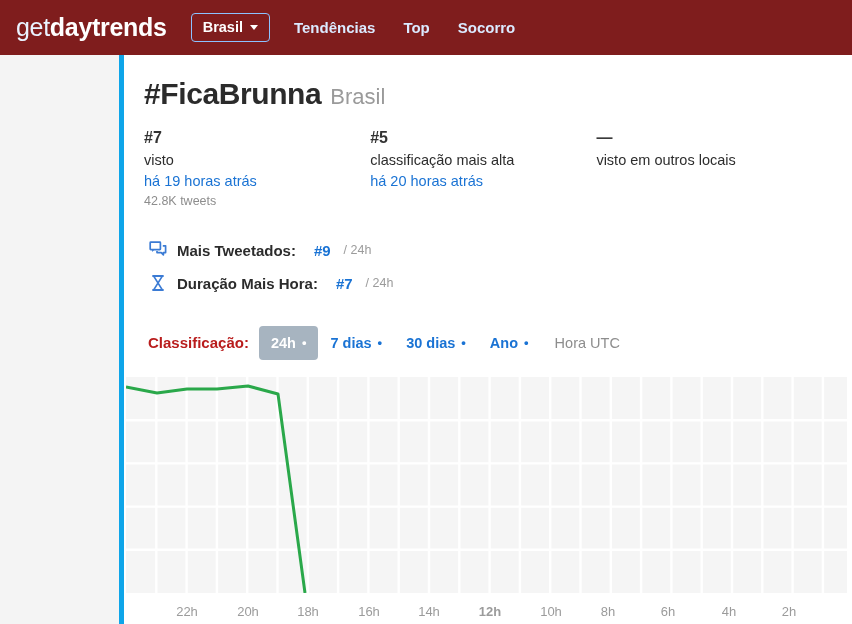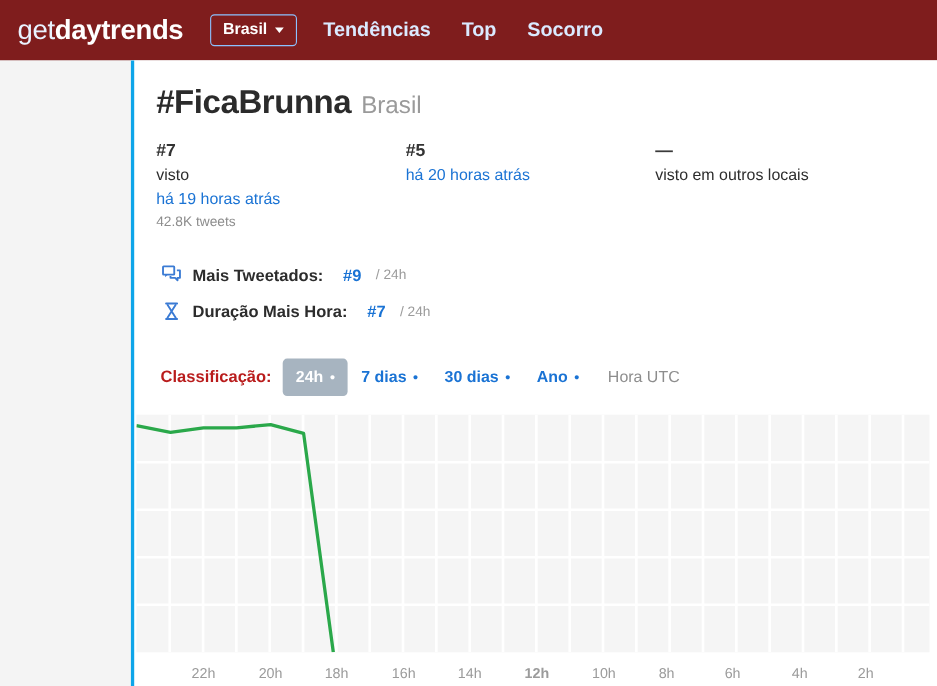--- a/index.html
+++ b/index.html
@@ -47,41 +47,41 @@
     width: 0; height: 0;
     border-left: 4.5px solid transparent;
     border-right: 4.5px solid transparent;
     border-top: 5px solid #ffffff;
     display: inline-block;
   }
 
   #nav-links { display: flex; align-items: center; margin-left: 24px; gap: 28px; }
   .nav-link {
     color: #dbeaff;
-    font-size: 18px;
+    font-size: 15px;
     font-weight: 700;
     text-decoration: none;
     cursor: pointer;
     white-space: nowrap;
   }
 
   
   #page {
     position: absolute;
     top: 55px; left: 0;
     width: 852px; height: 569px;
     background: #f4f4f4;
   }
   #card {
     position: absolute;
     top: 0; left: 119px;
     width: 733px;
     height: 569px;
     background: #ffffff;
-    border-left: 3px solid #0ea5e9;
+    border-left: 5px solid #0ea5e9;
   }
   #card-inner { padding: 18px 20px 0 20px; }
 
   
   #title-row {
     display: flex; align-items: baseline;
     gap: 9px;
     margin-top: 4px;
   }
   #hashtag {
@@ -264,20 +264,21 @@
       <div id="stats">
         <div class="stat">
           <div class="stat-rank">#7</div>
           <div class="stat-label">visto</div>
           <div class="stat-time">há 19 horas atrás</div>
           <div class="stat-sub">42.8K tweets</div>
         </div>
 
         <div class="stat">
           <div class="stat-rank">#5</div>
+          <div class="stat-label">classificação mais alta</div>
           <div class="stat-time">há 20 horas atrás</div>
         </div>
 
         <div class="stat">
           <div class="stat-rank dash">—</div>
           <div class="stat-label">visto em outros locais</div>
         </div>
       </div>
 
       <div id="facts">

